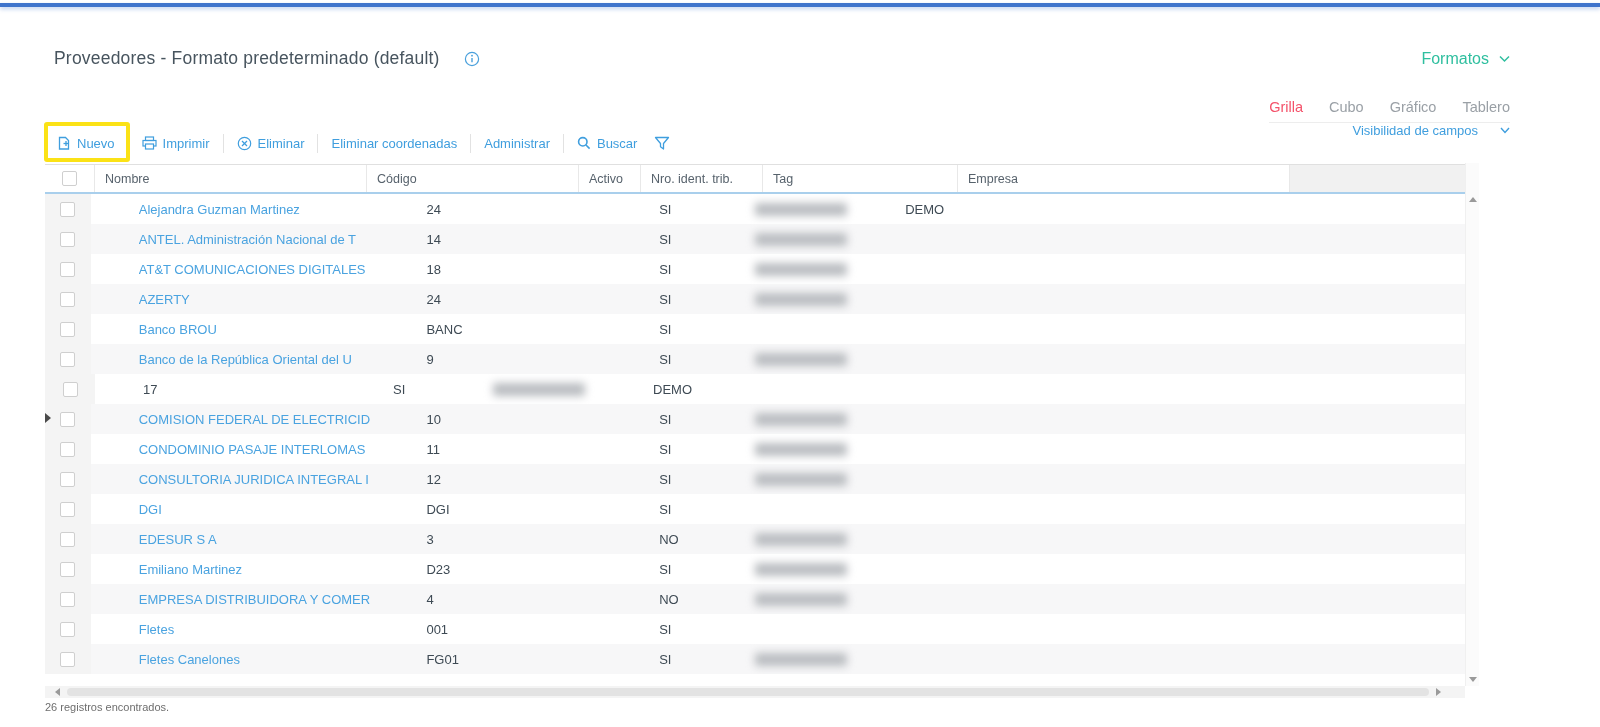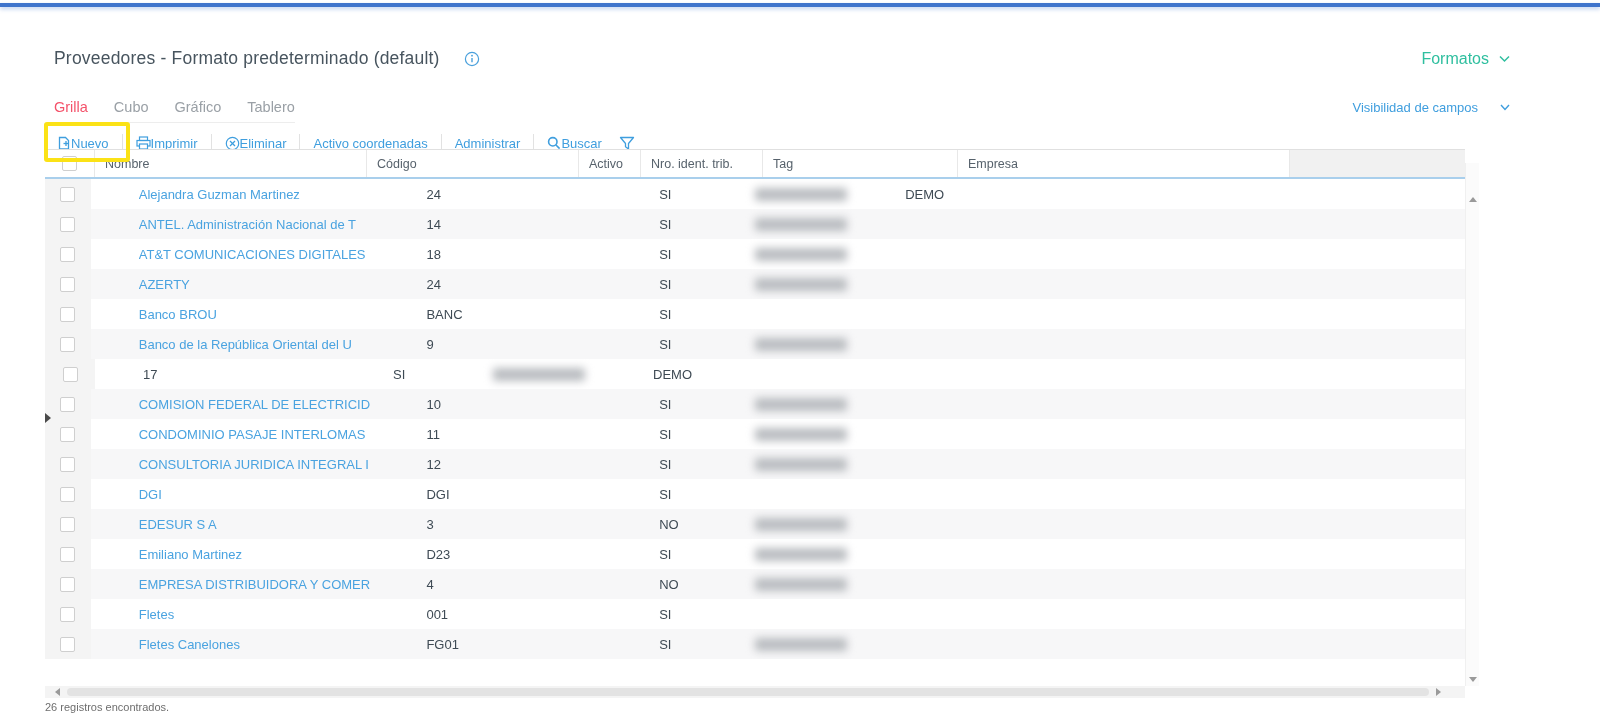--- a/index.html
+++ b/index.html
@@ -13,41 +13,41 @@
 
   
   .title-row { position:absolute; top:48px; left:54px; right:90px;
     display:flex; justify-content:space-between; align-items:center; }
   .page-title { font-size:17.5px; font-weight:500; color:#47545e; letter-spacing:.2px;
     display:flex; align-items:center; gap:24px; }
   .formats { color:#2fbf9f; font-size:16px; display:flex; align-items:center; gap:10px; cursor:pointer; }
 
   
   .tabs-row { position:absolute; top:99px; left:54px; right:90px;
-    display:flex; justify-content:space-between; align-items:center; }
+    display:flex; justify-content:space-between; align-items:flex-end;flex-direction:column; }
   .tabs { display:flex; gap:26px; font-size:14.5px; color:#9aa0a6;
     padding-bottom:7px; border-bottom:1px solid #ededed; }
   .tab { cursor:pointer; white-space:nowrap; }
   .tab.active { color:#f4526a; }
   .visibility { color:#3f9ede; font-size:13px; display:flex; align-items:center; gap:22px;
     cursor:pointer; padding-bottom:8px; }
 
   
   .toolbar { position:absolute; top:127px; left:54px; height:32px;
     display:flex; align-items:center; font-size:13px; color:#3f9ede; }
-  .tbtn { display:flex; align-items:center; padding:0 13px; cursor:pointer; white-space:nowrap; }
+  .tbtn { display:flex; align-items:center; gap:6px; padding:0 13px; cursor:pointer; white-space:nowrap; }
   .tbtn:first-child { padding-left:3px; }
   .tdiv { width:1px; height:19px; background:#e2e2e2; }
   .funnel { margin-left:4px; cursor:pointer; display:flex; align-items:center; }
 
   .highlight-box { position:absolute; left:44px; top:122px; width:86px; height:40px;
     border:4px solid #fbe216; border-radius:3px; z-index:6; pointer-events:none; }
 
   
-  .grid { position:absolute; left:45px; top:149px; width:1420px; }
+  .grid { position:absolute; left:45px; top:164px; width:1420px; }
   .ghead { display:flex; height:30px; background:#fff; font-size:12.5px; color:#57626c;
     border-top:1px solid #e0e0e0; border-bottom:2px solid #a9cfec; }
   .hcell { display:flex; align-items:center; padding-left:10px; border-right:1px solid #e8e8e8; }
   .hcell.c-fill { background:#f1f1f1; border-right:none; }
   .trow { display:flex; height:30px; align-items:center; font-size:13px; background:#fff;gap:38px; }
   .trow.striped { background:#f7f7f8; }
   .cell { display:flex; align-items:center; padding-left:10px; height:100%; overflow:hidden; }
   .c-check { width:50px; justify-content:center; padding-left:0; }
   .trow .c-check { background:#f4f4f4; }
   .c-name { width:272px; }
@@ -153,21 +153,21 @@
       <svg width="15" height="15" viewBox="0 0 15 15">
         <circle cx="7.5" cy="7.5" r="6.2" fill="none" stroke="#3f9ede" stroke-width="1.2"></circle>
         <line x1="5" y1="5" x2="10" y2="10" stroke="#3f9ede" stroke-width="1.2"></line>
         <line x1="10" y1="5" x2="5" y2="10" stroke="#3f9ede" stroke-width="1.2"></line>
       </svg>
     </span>
     <span>Eliminar</span>
   </div>
   <div class="tdiv"></div>
   <div class="tbtn">
-    <span>Activo coordenadas</span>
+    <span>Eliminar coordenadas</span>
   </div>
   <div class="tdiv"></div>
   <div class="tbtn">
     <span>Administrar</span>
   </div>
   <div class="tdiv"></div>
   <div class="tbtn">
     <span>
       <svg width="14" height="14" viewBox="0 0 14 14">
         <circle cx="5.8" cy="5.8" r="4.2" fill="none" stroke="#3f9ede" stroke-width="1.6"></circle>

